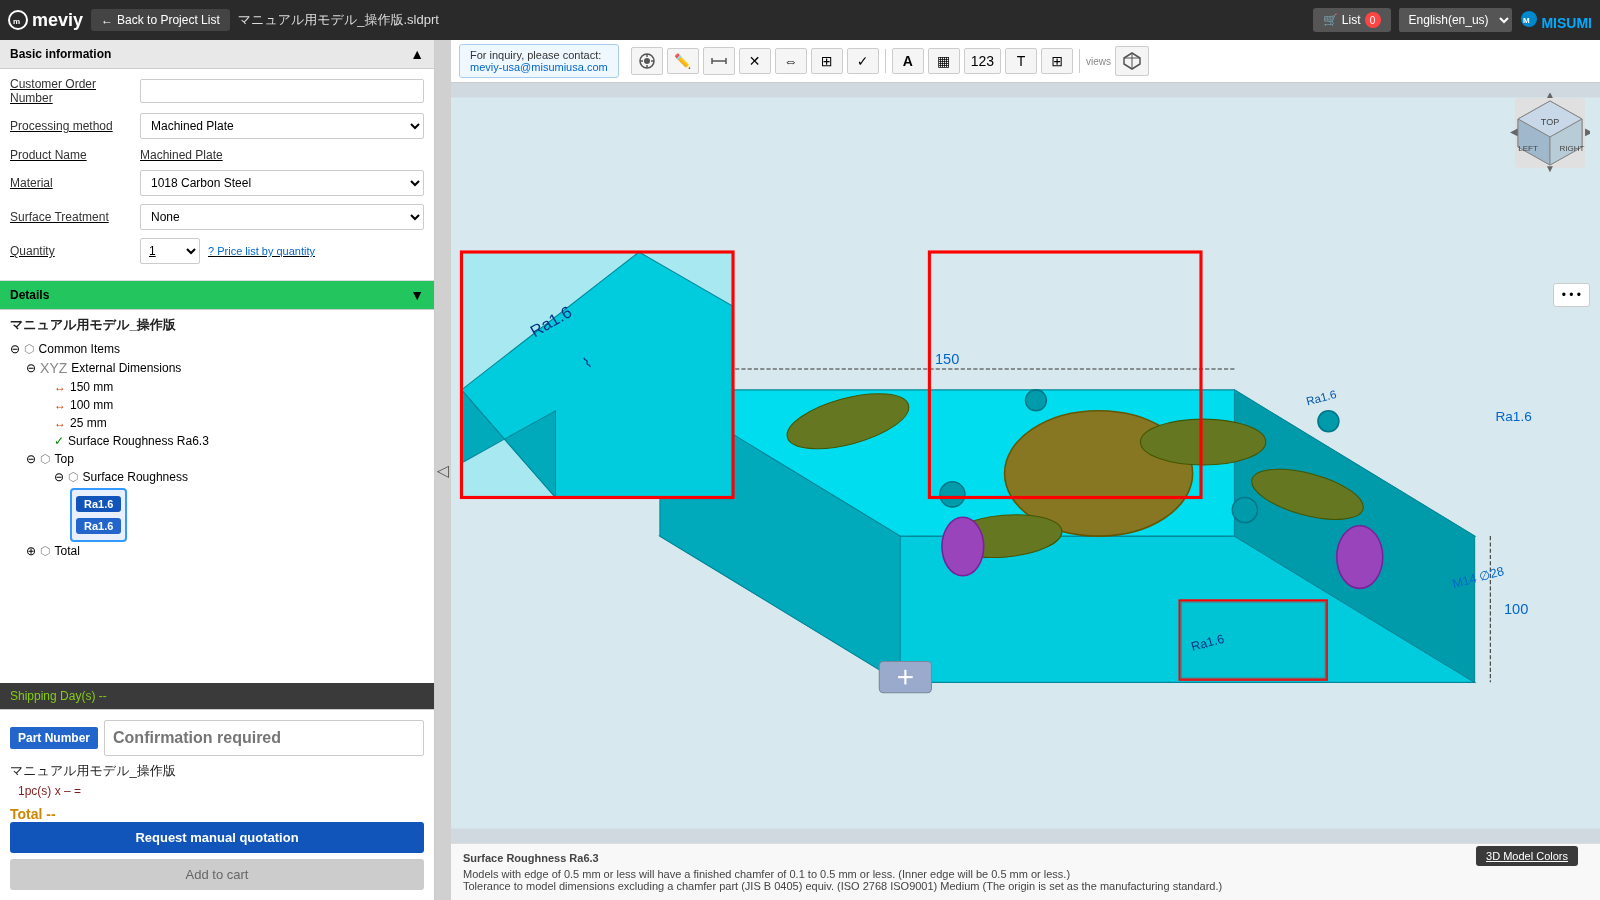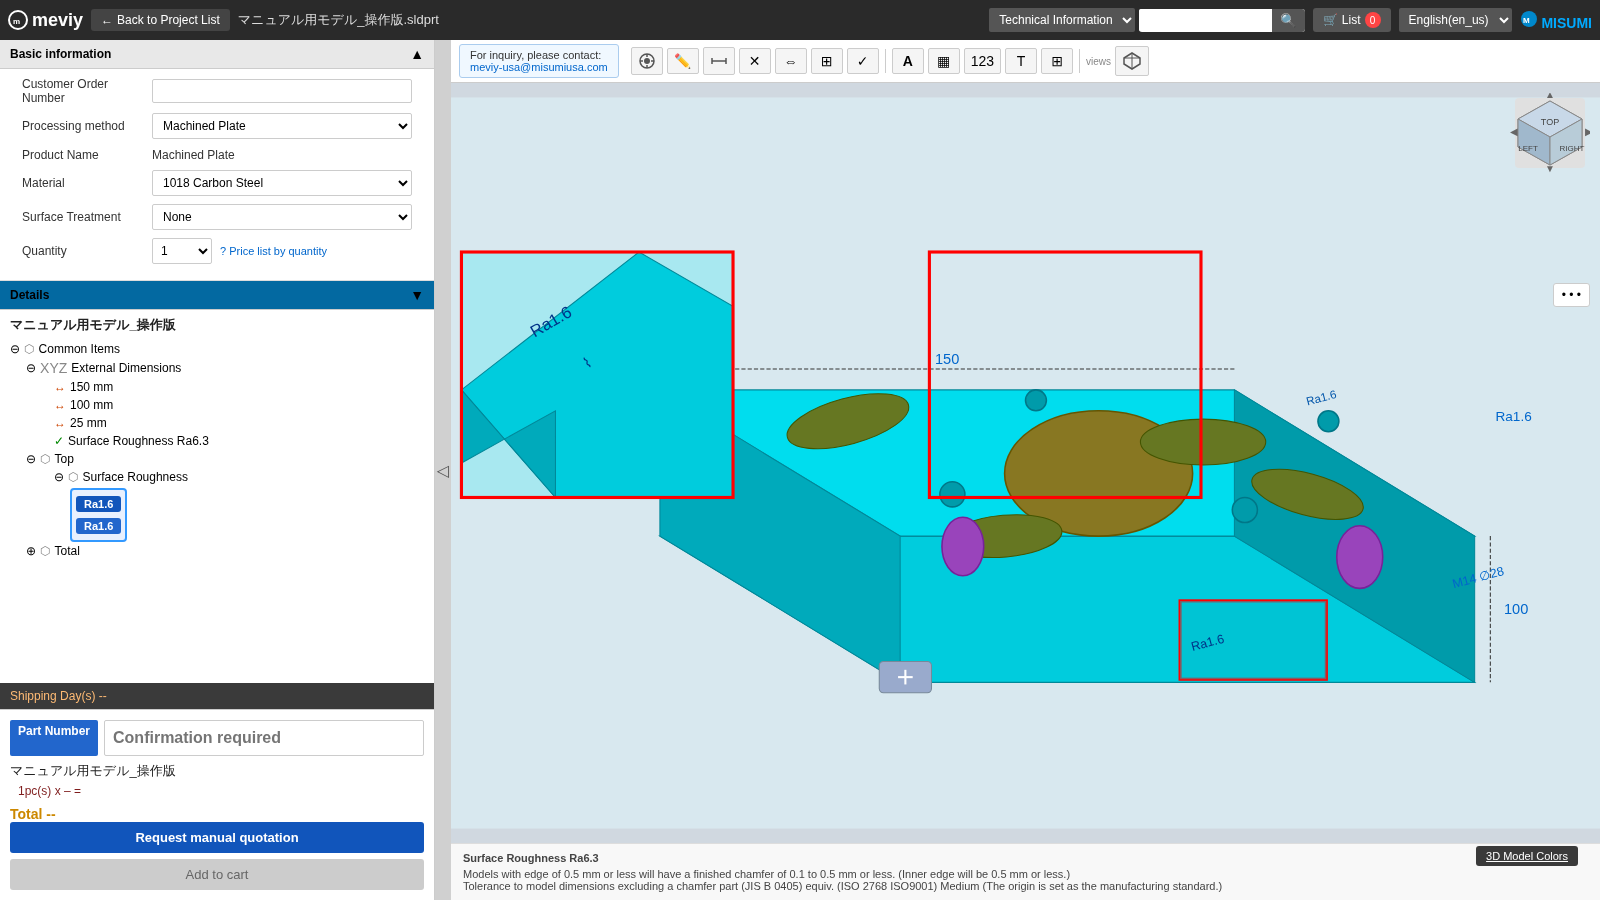--- a/index.html
+++ b/index.html
@@ -38,39 +38,39 @@
     }
 
     
     .basic-info-header {
       display: flex; align-items: center; justify-content: space-between;
       padding: 6px 10px; background: #e8e8e8; border-bottom: 1px solid #ccc;
       font-weight: bold; font-size: 12px;
     }
     .collapse-btn { background: none; border: none; cursor: pointer; font-size: 14px; }
 
-    .form-area { padding: 8px 22px; border-bottom: 1px solid #ddd; }
+    .form-area { padding: 8px 10px; border-bottom: 1px solid #ddd; text-decoration: underline; }
     .form-row { display: flex; align-items: center; margin-bottom: 8px; }
     .form-label { width: 130px; font-size: 12px; color: #333; flex-shrink: 0; }
     .form-input { flex: 1; }
     .form-input input { width: 100%; border: 1px solid #ccc; padding: 4px 6px; font-size: 12px; border-radius: 2px; }
     .form-input select { width: 100%; border: 1px solid #ccc; padding: 4px 6px; font-size: 12px; border-radius: 2px; background: #fff; }
     .form-input .text-val { font-size: 12px; color: #333; }
 
     
     .panel-collapse-btn {
       width: 16px; background: #d0d0d0; border: none; cursor: pointer;
       display: flex; align-items: center; justify-content: center;
       font-size: 16px; color: #555; flex-shrink: 0;
     }
 
     
     .details-header {
       display: flex; align-items: center; justify-content: space-between;
-      padding: 6px 10px; background: #0369a1; border-bottom: 1px solid #ccc;
+      padding: 6px 10px; background: #22c55e; border-bottom: 1px solid #ccc;
       font-weight: bold; font-size: 12px;
     }
     .tree-area { flex: 1; overflow-y: auto; padding: 6px 10px; font-size: 12px; }
     .tree-title { font-size: 13px; font-weight: bold; margin-bottom: 6px; color: #222; }
     .tree-node { padding-left: 0; }
     .tree-item { display: flex; align-items: center; gap: 4px; padding: 2px 0; }
     .tree-child { padding-left: 16px; }
     .tree-grandchild { padding-left: 28px; }
 
     
@@ -87,24 +87,24 @@
       padding: 4px; display: inline-flex; flex-direction: column; gap: 2px;
       background: #e8f0fe;
     }
 
     
     .bottom-panel {
       background: #3a3a3a; color: #fff; padding: 6px 10px;
       font-size: 12px;
     }
     .shipping-row { display: flex; align-items: center; gap: 4px; }
-    .shipping-label { color: #fdba74; }
+    .shipping-label { color: #84cc16; }
 
     .order-panel { background: #fff; padding: 10px; border-top: 1px solid #ccc; }
-    .part-number-row { display: flex; gap: 6px; margin-bottom: 6px; }
+    .part-number-row { display: flex; align-items: center; gap: 6px; margin-bottom: 6px; }
     .part-number-label {
       background: #2266cc; color: #fff; padding: 4px 8px;
       font-size: 12px; font-weight: bold; border-radius: 2px; white-space: nowrap;
     }
     .part-number-input {
       flex: 1; border: 1px solid #ccc; padding: 8px 8px; font-size: 16px;
       border-radius: 2px; color: #888; font-weight: bold;
     }
     .model-name { font-size: 13px; color: #222; margin-bottom: 4px; }
     .qty-price-row { display: flex; align-items: center; gap: 8px; margin-bottom: 8px; color: #7f1d1d; font-size: 12px; margin-left: 8px; }
@@ -168,31 +168,20 @@
         <circle cx="10" cy="10" r="9" stroke="#fff" stroke-width="2"></circle>
         <text x="5" y="14" fill="#fff" font-size="8">m</text>
       </svg>
     <span>meviy</span>
   </span>
   <button class="back-btn">
     ← <span>Back to Project List</span>
   </button>
   <span class="file-name">マニュアル用モデル_操作版.sldprt</span>
   <div class="nav-spacer"></div>
-  <div class="search-group">
-    <select>
-      <option>Technical Information</option>
-    </select>
-    <div class="search-box">
-      <select style="border:none;outline:none;background:#fff;font-size:12px;padding:3px 4px;">
-        <option>Tolerance/ Chamfer</option>
-      </select>
-      <button class="search-box" style="background:#555;border:none;color:#fff;padding:4px 8px;cursor:pointer;">🔍</button>
-    </div>
-  </div>
   <button class="cart-btn">
     <span>🛒</span>
     <span>List</span>
     <span class="cart-badge">0</span>
   </button>
   <select class="lang-select">
     <option>English(en_us)</option>
   </select>
   <span class="misumi-logo">
     <svg width="18" height="18" viewBox="0 0 18 18" fill="none">

